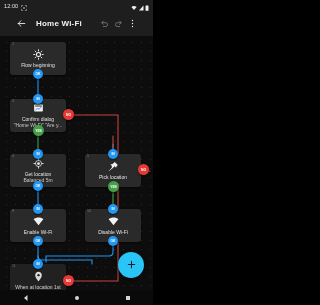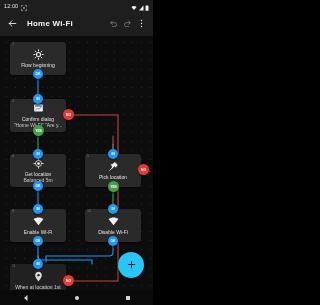--- a/index.html
+++ b/index.html
@@ -19,21 +19,21 @@
   .sb-clock{font-size:5.5px;color:#e8e8e8;letter-spacing:.1px;}
   .sb-left-icons{display:flex;align-items:center;gap:2px;margin-left:3px;}
   .sb-spacer{flex:1;}
   .sb-right{display:flex;align-items:center;gap:1.5px;}
   .sb-ico{display:block;}
 
   
   .appbar{
     position:absolute;top:11px;left:0;width:153px;height:25px;
     background:#1e1e1e;display:flex;align-items:center;box-sizing:border-box;
-    padding:0 5px;
+    padding:0 14px;
   }
   .appbar-title{
     font-size:8px;color:#f2f2f2;font-weight:bold;margin-left:8px;letter-spacing:.2px;
     white-space:nowrap;
   }
   .appbar-spacer{flex:1;}
   .ab-btn{width:14px;height:14px;display:flex;align-items:center;justify-content:center;}
   .ab-btn.dim svg{opacity:.45;}
 
   

